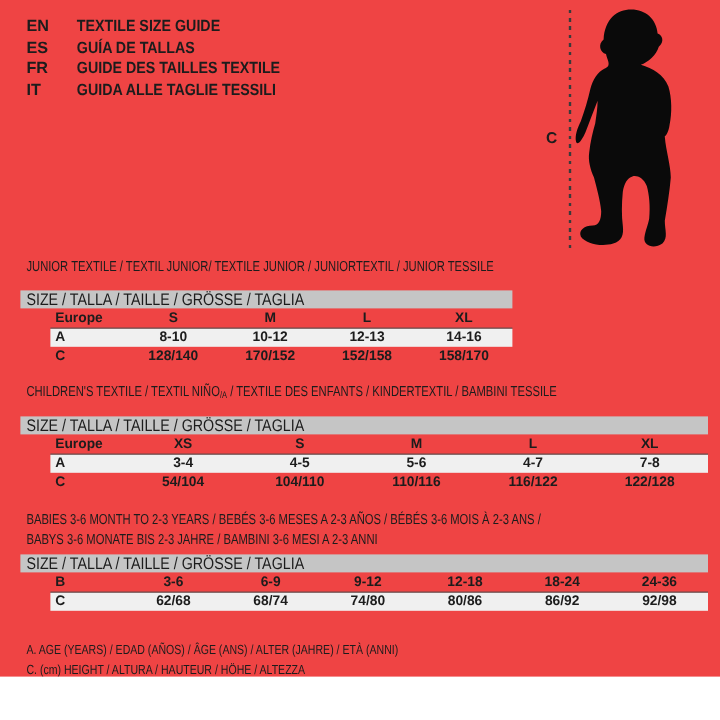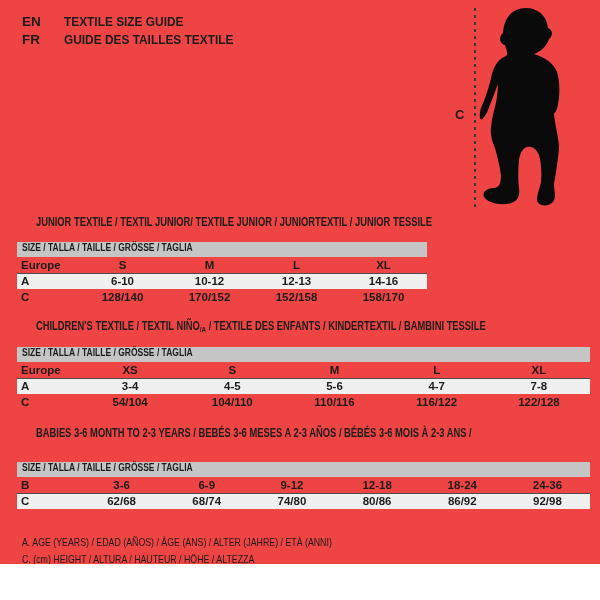--- a/index.html
+++ b/index.html
@@ -21,58 +21,66 @@
 
   
   .measure-line{
     position:absolute;left:474px;top:8px;width:2px;height:201px;
     background:repeating-linear-gradient(to bottom,#3a3a3a 0 3px,transparent 3px 7px);
   }
   .measure-label{position:absolute;left:455px;top:107px;font-size:13px;font-weight:700;}
   .baby-svg{position:absolute;left:479px;top:0px;width:120px;height:214px;}
 
   
-  .sec-title{position:absolute;left:36px;font-size:12px;font-weight:700;line-height:16px;white-space:nowrap;}
+  .sec-title{position:absolute;left:22px;font-size:12px;font-weight:400;line-height:16px;white-space:nowrap;}
   .t-junior{top:214px;}
   .t-children{top:318px;}
   .t-babies{top:425px;}
   .sub{font-size:8px;vertical-align:-2px;letter-spacing:0;}
 
   
   .tbl{position:absolute;left:17px;}
   .tbl-junior{top:242px;width:410px;}
   .tbl-children{top:347px;width:573px;}
   .tbl-babies{top:462px;width:573px;}
   .tbl-bar{
-    height:15px;display:flex;align-items:flex-start;padding-left:5px;
-    font-size:10px;font-weight:700;background:#c5c5c5;
+    height:15px;display:flex;align-items:flex-end;padding-left:5px;
+    font-size:14px;font-weight:400;background:#c5c5c5;
   }
-  .trow{display:flex;align-items:center;height:15.5px;font-size:11.5px;font-weight:700;}
+  .trow{display:flex;align-items:center;height:15.5px;font-size:11.5px;font-weight:700;margin-left:25px;}
   .trow .lbl{flex:0 0 62px;width:62px;padding-left:4px;box-sizing:border-box;}
   .trow .val{flex:1;text-align:center;}
   .trow.rule{border-bottom:1px solid #4d4d4d;}
   .trow.shade{background:#f0f0f0;}
 
   
   .notes{position:absolute;left:22px;top:536px;}
   .note-line{height:17px;font-size:11px;font-weight:400;white-space:nowrap;}
 </style>
 </head>
 <body>
 
 <div class="page">
 
   <div class="langs">
     <div class="lang-row">
       <span class="lang-code">EN</span>
       <span class="cond sx88">TEXTILE SIZE GUIDE</span>
     </div>
     <div class="lang-row">
+      <span class="lang-code">ES</span>
+      <span class="cond sx88">GUÍA DE TALLAS</span>
+    </div>
+    <div class="lang-row">
       <span class="lang-code">FR</span>
       <span class="cond sx88">GUIDE DES TAILLES TEXTILE</span>
+    </div>
+    <div class="lang-row">
+      <span class="lang-code">IT</span>
+      <span class="cond sx88">GUIDA ALLE TAGLIE TESSILI</span>
     </div>
   </div>
 
   <div class="measure-line"></div>
   <div class="measure-label">C</div>
   <svg class="baby-svg" viewBox="0 0 120 214" aria-hidden="true">
     <path fill="#0a0a0a" d="M47,8
       C59,8 68,16 69,28
       C73,29 75,35 70,39
       C68,46 61,52 55,54
@@ -118,21 +126,21 @@
     </div>
     <div class="trow rule">
       <span class="lbl">Europe</span>
       <span class="val">S</span>
       <span class="val">M</span>
       <span class="val">L</span>
       <span class="val">XL</span>
     </div>
     <div class="trow shade">
       <span class="lbl">A</span>
-      <span class="val">6-10</span>
+      <span class="val">8-10</span>
       <span class="val">10-12</span>
       <span class="val">12-13</span>
       <span class="val">14-16</span>
     </div>
     <div class="trow">
       <span class="lbl">C</span>
       <span class="val">128/140</span>
       <span class="val">170/152</span>
       <span class="val">152/158</span>
       <span class="val">158/170</span>
@@ -167,20 +175,21 @@
       <span class="val">54/104</span>
       <span class="val">104/110</span>
       <span class="val">110/116</span>
       <span class="val">116/122</span>
       <span class="val">122/128</span>
     </div>
   </div>
 
   <div class="sec-title t-babies">
     <div><span class="cond sx78">BABIES 3-6 MONTH TO 2-3 YEARS / BEBÉS 3-6 MESES A 2-3 AÑOS / BÉBÉS 3-6 MOIS À 2-3 ANS /</span></div>
+    <div><span class="cond sx78">BABYS 3-6 MONATE BIS 2-3 JAHRE / BAMBINI 3-6 MESI A 2-3 ANNI</span></div>
   </div>
   <div class="tbl tbl-babies">
     <div class="tbl-bar">
       <span class="cond sx85">SIZE / TALLA / TAILLE / GRÖSSE / TAGLIA</span>
     </div>
     <div class="trow rule">
       <span class="lbl">B</span>
       <span class="val">3-6</span>
       <span class="val">6-9</span>
       <span class="val">9-12</span>

